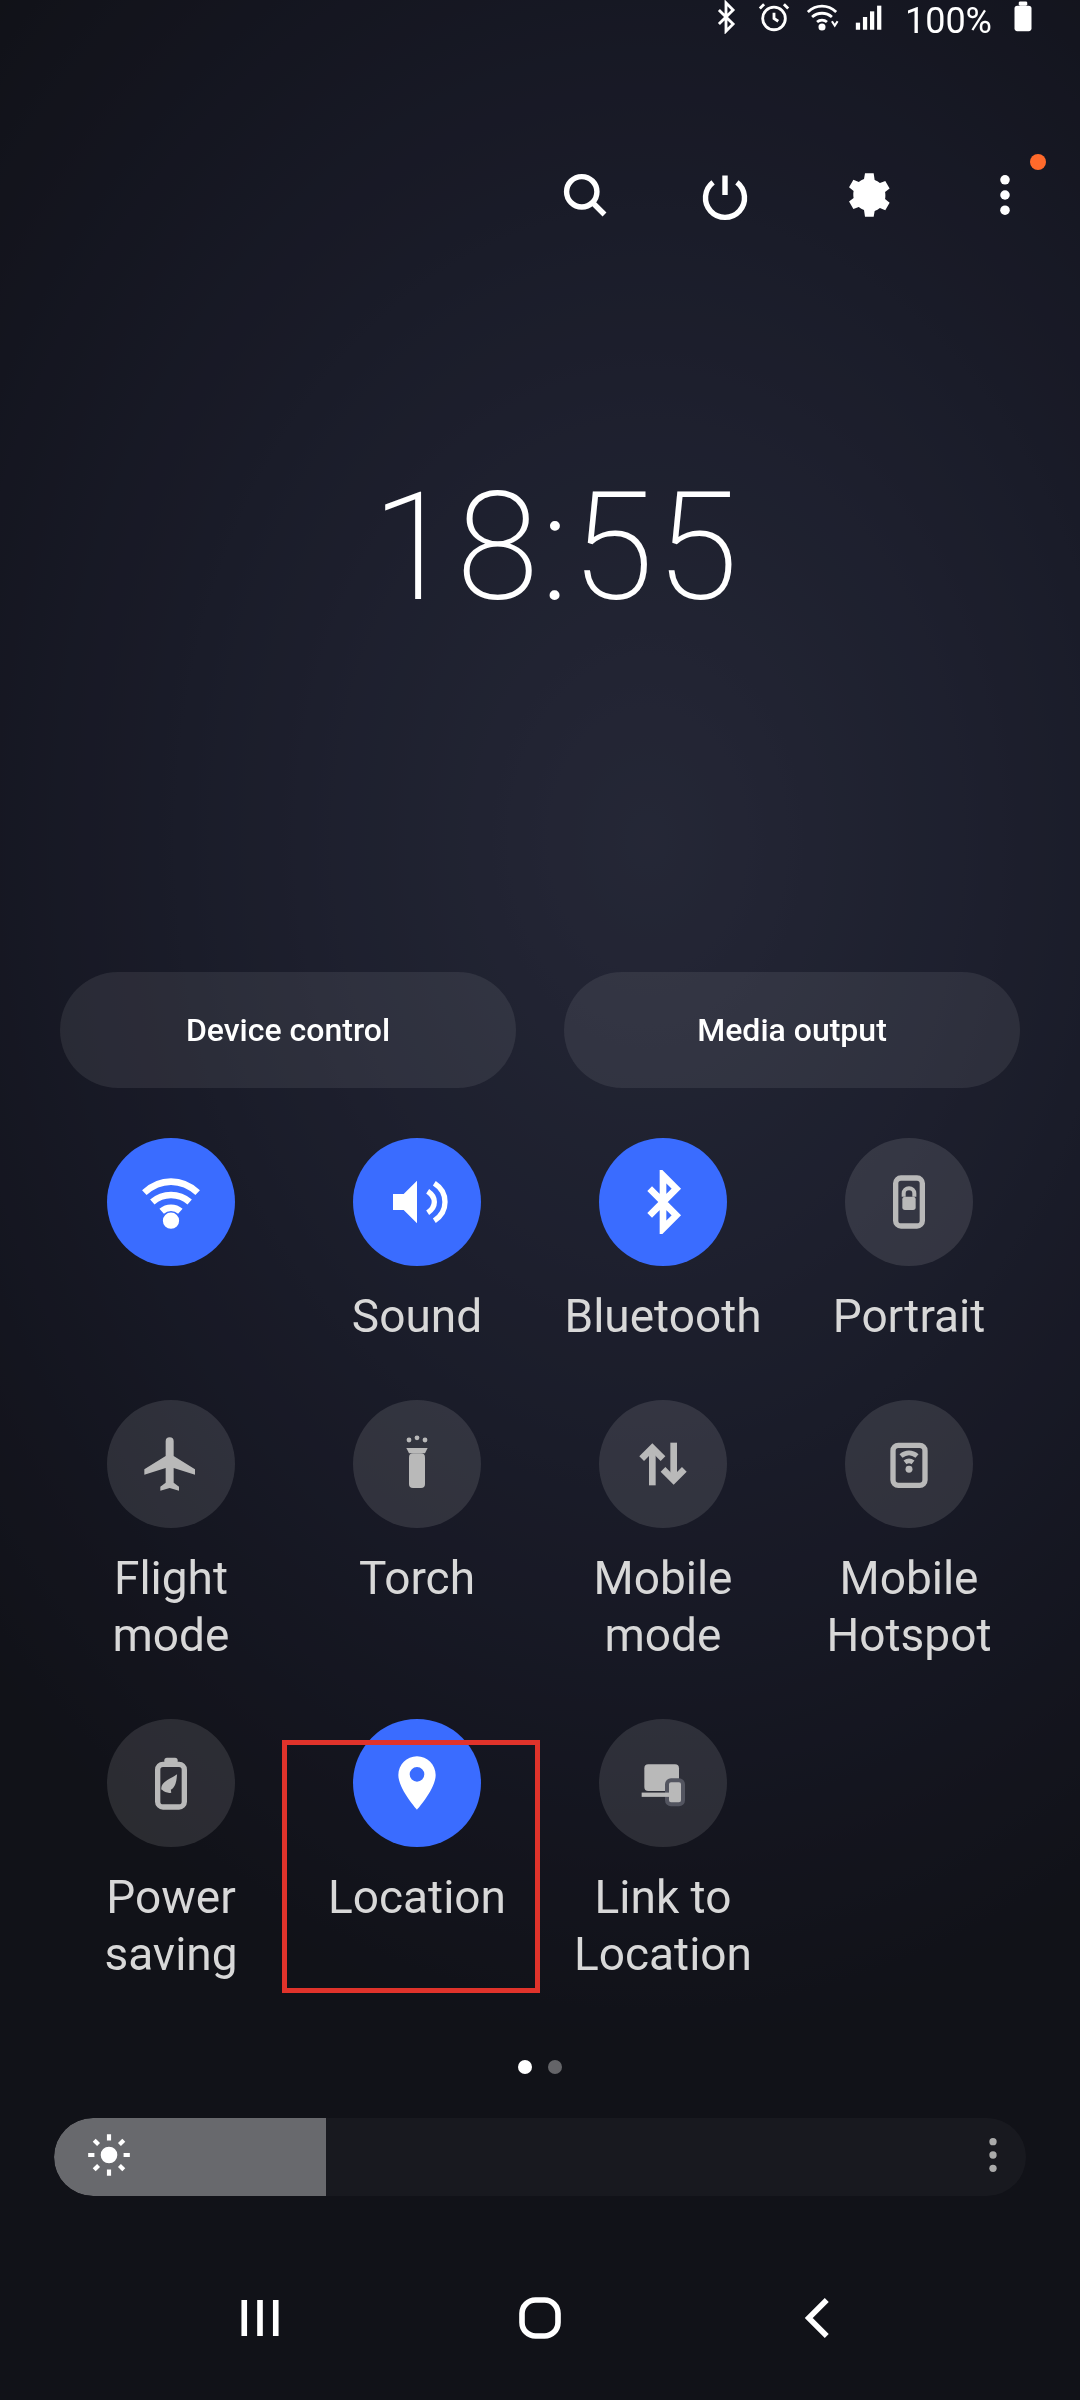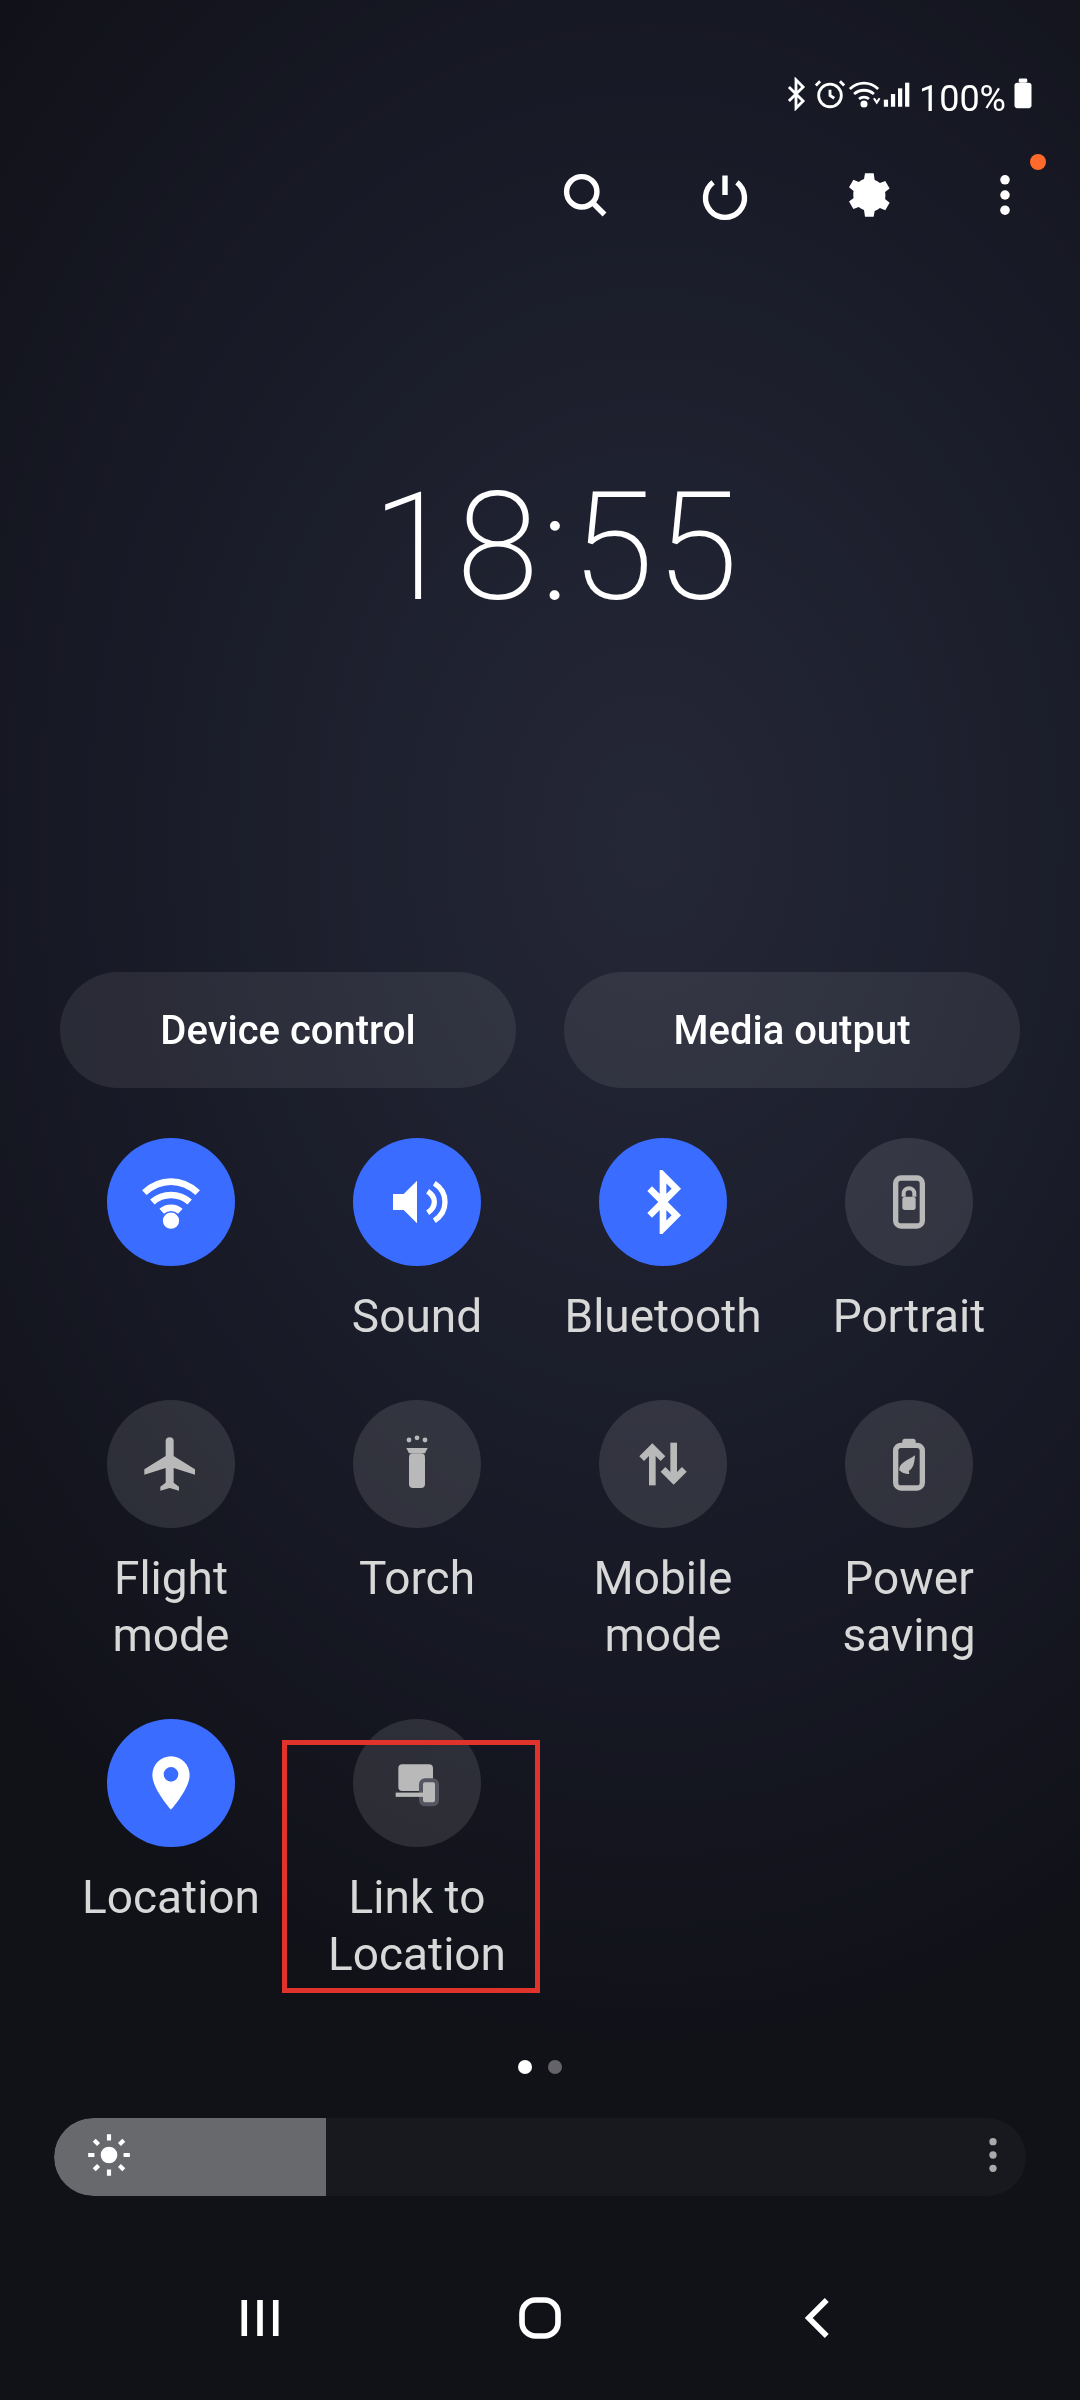--- a/index.html
+++ b/index.html
@@ -13,22 +13,22 @@
   }
   .overlay {
     position: absolute; inset: 0;
     background: rgba(20,20,25,0.55);
   }
   .content { position: relative; width: 100%; height: 100%; }
 
   
   .status-bar {
     position: absolute; top: 0; left: 0; right: 0; height: 120px;
-    display: flex; justify-content: flex-end; align-items: flex-end;
-    padding-right: 40px; 
+    display: flex; justify-content: flex-end; align-items: flex-start;
+    padding-right: 40px; gap: 14px;
     color: #fff; font-size: 36px; font-weight: 400;
   }
   .status-bar svg { width: 34px; height: 34px; }
   .status-bar .battery-text { font-size: 36px; margin-left: 4px; }
 
   
   .header-icons {
     position: absolute; top: 160px; right: 40px;
     display: flex; align-items: center; gap: 70px;
   }
@@ -43,21 +43,21 @@
 
   
   .pill-row {
     position:absolute; top:972px; left:60px; right:60px;
     display:flex; gap:48px;
   }
   .pill {
     flex:1; height:116px; border-radius:58px;
     background: rgba(255,255,255,0.08);
     display:flex; align-items:center; justify-content:center;
-    font-size:40px; font-weight:500; color:#fff;
+    font-size:32px; font-weight:500; color:#fff;
   }
 
   
   .tiles {
     position:absolute; top:1138px; left:48px; right:48px;
     display:grid; grid-template-columns: repeat(4, 1fr);
     row-gap: 54px; column-gap: 0;
   }
   .tile { display:flex; flex-direction:column; align-items:center; }
   .tile .circle {
@@ -256,20 +256,31 @@
         <svg viewBox="0 0 24 24" fill="none" stroke="#b9b9b9" stroke-width="2.5">
             <path d="M8 20V6"></path>
             <path d="M4 10l4-4 4 4" fill="none"></path>
             <path d="M16 4v14"></path>
             <path d="M12 14l4 4 4-4" fill="none"></path>
           </svg>
       </div>
       <div class="label">Mobile mode</div>
     </div>
 
+    <div class="tile">
+      <div class="circle">
+        <svg viewBox="0 0 24 24" fill="#b9b9b9">
+            <rect x="6" y="5" width="12" height="15" rx="2" fill="none" stroke="#b9b9b9" stroke-width="2"></rect>
+            <path d="M9 9c1.8-1.5 4.2-1.5 6 0" fill="none" stroke="#b9b9b9" stroke-width="1.8"></path>
+            <path d="M10.5 11.4c.9-.7 2.1-.7 3 0" fill="none" stroke="#b9b9b9" stroke-width="1.8"></path>
+            <circle cx="12" cy="14" r="1.3"></circle>
+          </svg>
+      </div>
+      <div class="label">Mobile Hotspot</div>
+    </div>
 
     <div class="tile">
       <div class="circle">
         <svg viewBox="0 0 24 24" fill="#b9b9b9">
             <rect x="7" y="5" width="10" height="16" rx="2" fill="none" stroke="#b9b9b9" stroke-width="2"></rect>
             <rect x="9.5" y="2.5" width="5" height="2.5" rx="1"></rect>
             <path d="M9 14c0-2 3-3 4.5-4-.3 3-1.5 5-4.5 4zM9 14c.8.8 1.8 1.2 3 1" stroke="#b9b9b9" stroke-width="1.3" fill="#b9b9b9"></path>
           </svg>
       </div>
       <div class="label">Power saving</div>

